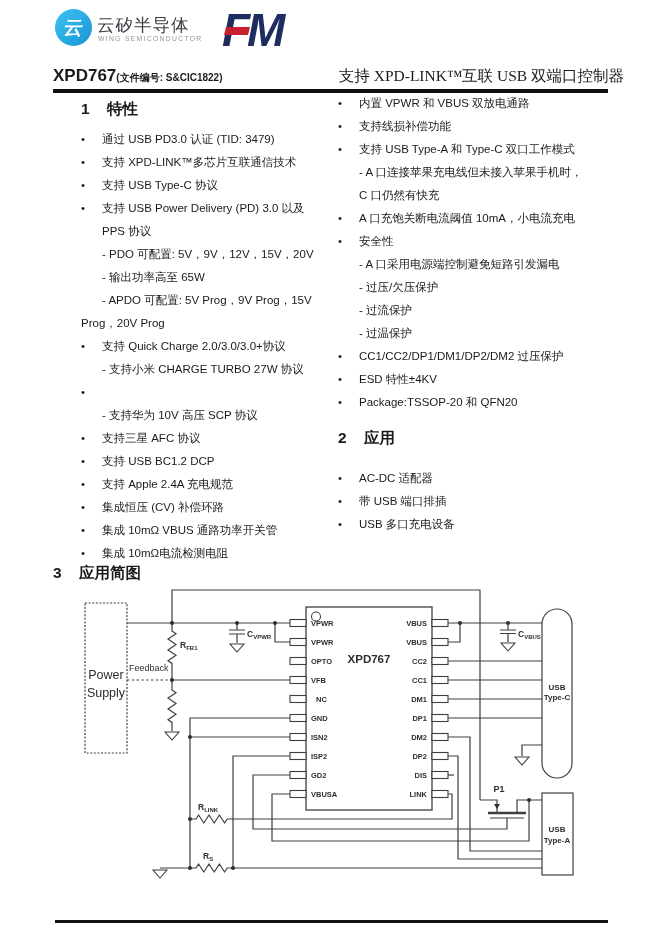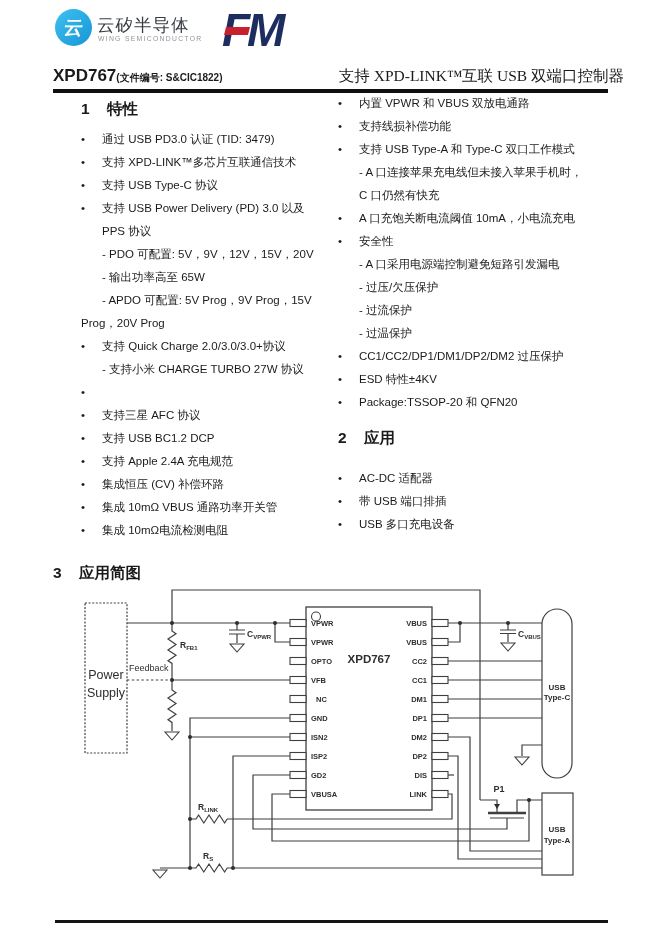--- a/index.html
+++ b/index.html
@@ -118,20 +118,24 @@
 
       <div class="row t">
         <span class="mk"></span>
         <span class="tx">- 支持小米 CHARGE TURBO 27W 协议</span>
       </div>
 
       <div class="row b">
         <span class="mk">•</span>
       </div>
 
+      <div class="row t">
+        <span class="mk"></span>
+        <span class="tx">- 支持华为 10V 高压 SCP 协议</span>
+      </div>
 
       <div class="row b">
         <span class="mk">•</span>
         <span class="tx">支持三星 AFC 协议</span>
       </div>
 
       <div class="row b">
         <span class="mk">•</span>
         <span class="tx">支持 USB BC1.2 DCP</span>
       </div>

